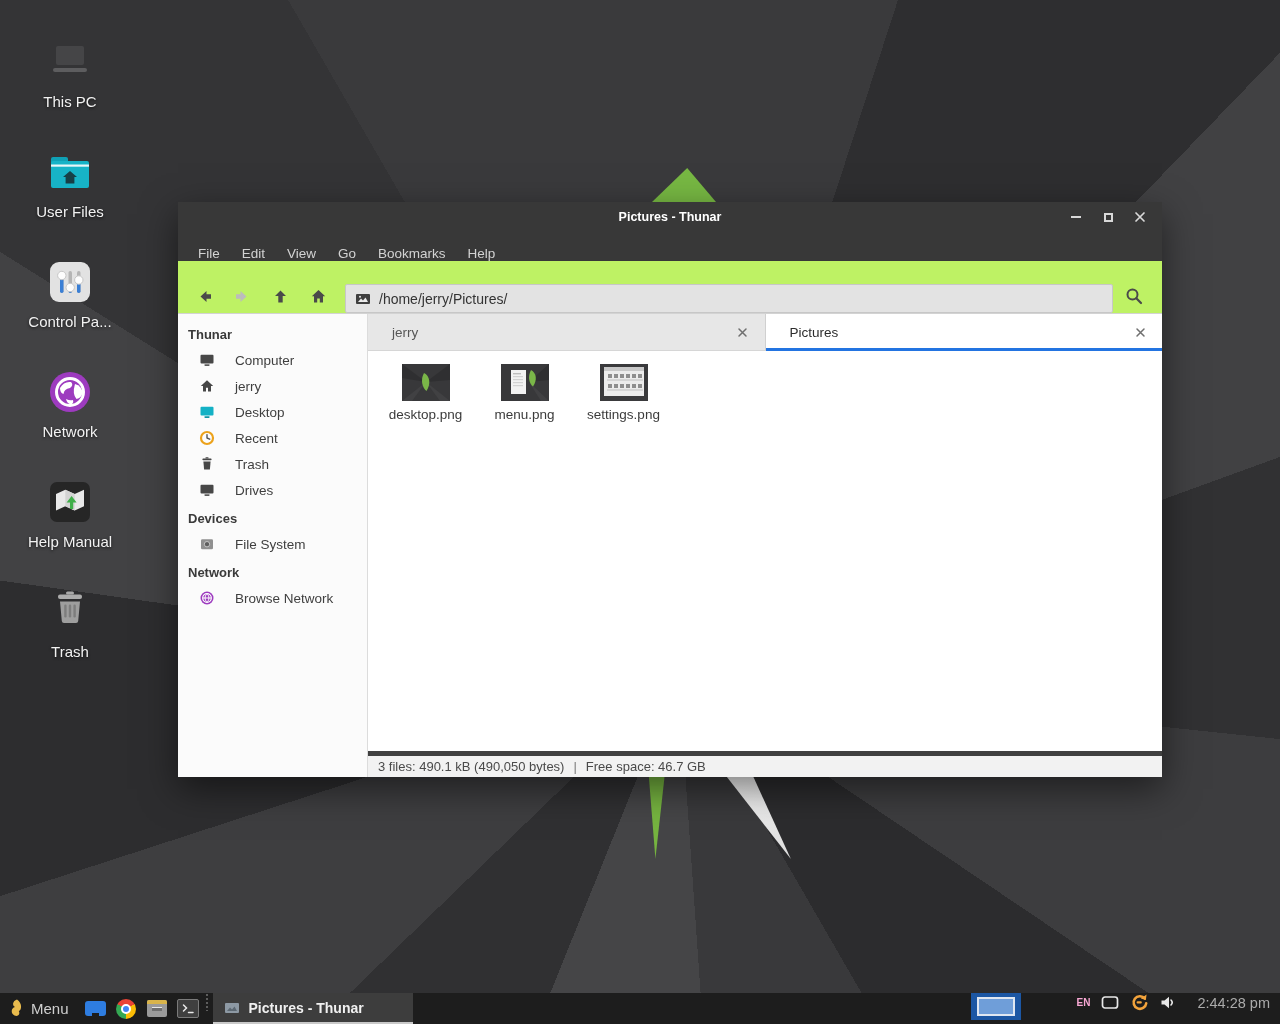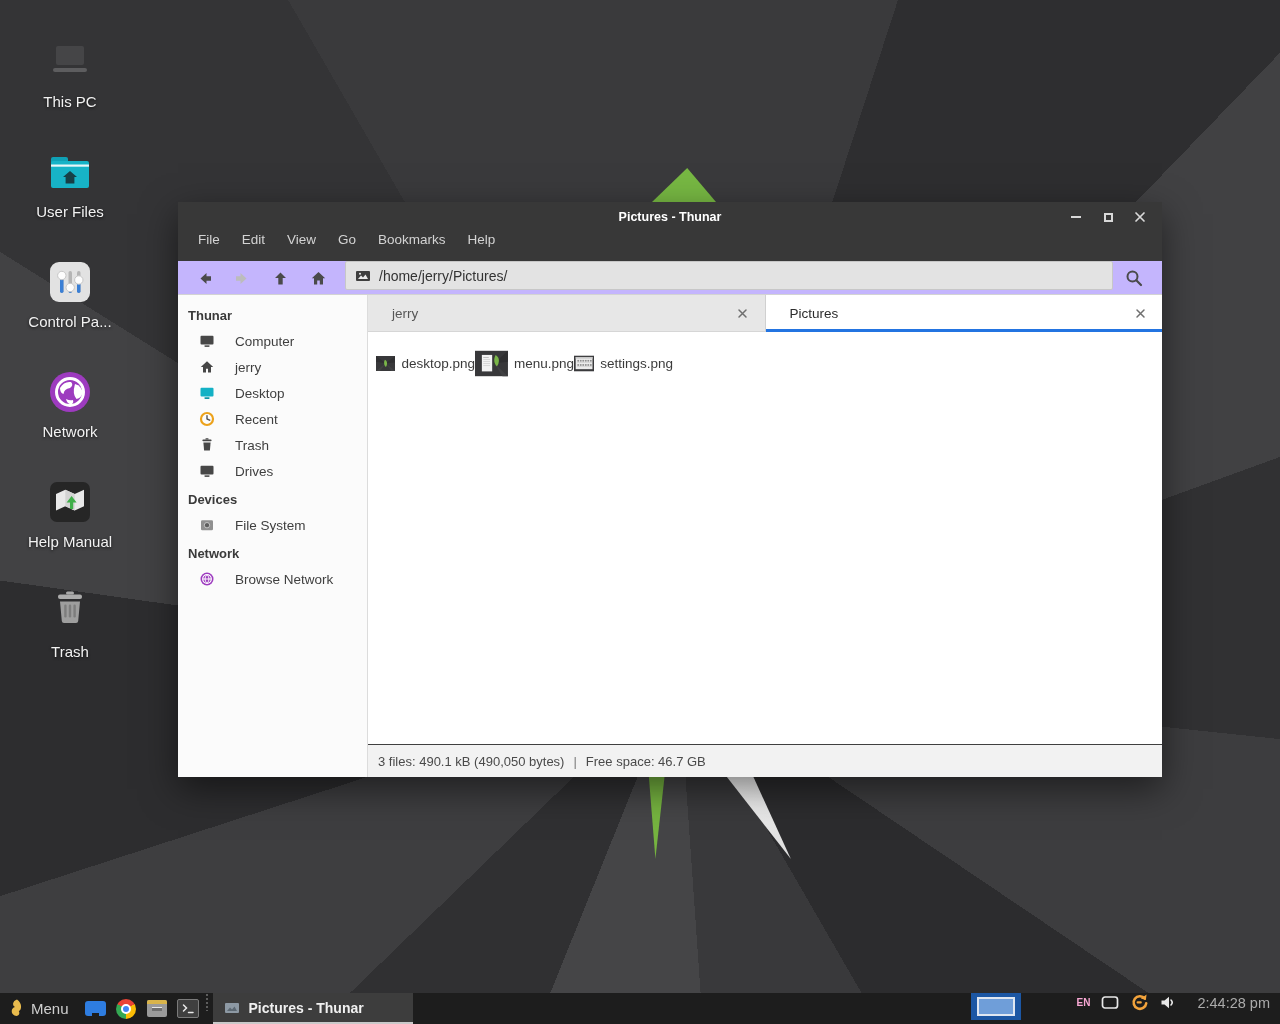--- a/index.html
+++ b/index.html
@@ -34,25 +34,25 @@
   
   .win { position:absolute; left:178px; top:202px; width:984px; height:575px;
          display:flex; flex-direction:column; box-shadow:0 12px 34px rgba(0,0,0,.5); }
   .titlebar { height:30px; background:#383838; display:flex; align-items:center; position:relative; flex:none; }
   .title { position:absolute; left:0; right:0; text-align:center; color:#ffffff; font-weight:bold; font-size:12.5px; }
   .winctrls { margin-left:auto; display:flex; z-index:1; padding-right:6px; }
   .wbtn { width:32px; height:30px; display:flex; align-items:center; justify-content:center; }
   .min-glyph { width:10px; height:2px; background:#d9d9d9; }
   .max-glyph { width:9px; height:9px; border:2px solid #d9d9d9; }
 
-  .menubar { height:29px; background:#383838; display:flex; align-items:flex-start; padding-left:9px; flex:none; }
+  .menubar { height:29px; background:#383838; display:flex; align-items:flex-end; padding-left:9px; flex:none; }
   .menu-item { padding:0 11px; color:#d3d3d3; font-size:13.5px; }
 
-  .toolbar { height:34px; background:#c4b5fd; border-bottom:1px solid #d3d3d3;
-             display:flex; align-items:flex-start; padding:0 7px; flex:none; }
+  .toolbar { height:53px; background:#bef264; border-bottom:1px solid #d3d3d3;
+             display:flex; align-items:flex-end; padding:0 7px; flex:none; }
   .navbtn { width:38px; height:34px; display:flex; align-items:center; justify-content:center; border-radius:3px; }
   .path-entry { flex:1; height:29px; background:#e3e3e3; border:1px solid #c7c7c7; border-radius:2px;
                 display:flex; align-items:center; padding:0 9px; gap:8px; margin-left:8px; }
   .path-input { border:none; background:transparent; font-size:14px; color:#333; flex:1; outline:none;
                 font-family:"Liberation Sans",sans-serif; }
   .searchbtn { width:42px; height:34px; display:flex; align-items:center; justify-content:center; }
 
   .winbody { flex:1; display:flex; min-height:0; }
   .sidebar { width:190px; background:#fbfbfb; border-right:1px solid #dcdcdc; padding-top:5px; overflow:hidden; flex:none; }
   .sb-header { font-weight:bold; font-size:13px; color:#3a3a3a; padding:8px 10px 5px; }
@@ -61,25 +61,25 @@
 
   .pane { flex:1; display:flex; flex-direction:column; background:#fff; min-width:0; }
   .tabs { height:37px; display:flex; flex:none; }
   .tab { flex:1; display:flex; align-items:center; padding:0 13px 0 24px; font-size:13.5px; min-width:0; }
   .tab.inactive { background:#e7e7e7; color:#565656; border-right:1px solid #d0d0d0; border-bottom:1px solid #d6d6d6; }
   .tab.active { background:#ffffff; color:#2c2c2c; box-shadow:inset 0 -3px 0 #2374e1; }
   .tab-label { flex:1; }
   .tab-close { width:18px; height:18px; display:flex; align-items:center; justify-content:center; }
 
   .files { flex:1; padding:13px 8px; display:flex; align-items:flex-start; }
-  .file { width:99px; display:flex; align-items:center; gap:6px;justify-content:center; }
+  .file { width:99px; display:flex; flex-direction:column; align-items:center; gap:6px;justify-content:center; }
   .thumb { width:48px; height:37px; }
   .fname { font-size:13.5px; color:#3b3b3b; }
 
-  .statusbar { height:33px; background:#f2f2f2; border-top:1px solid #404040; display:flex;
+  .statusbar { height:26px; background:#f2f2f2; border-top:5px solid #404040; display:flex;
                align-items:center; padding-left:10px; font-size:13px; color:#4a4a4a; flex:none; }
   .statusbar .sep { margin:0 9px; color:#7a7a7a; }
 
   
   .taskbar { position:absolute; left:0; bottom:0; width:1280px; height:31px; background:#1d1d1d;
              display:flex; align-items:flex-start; }
   .menu-btn { display:flex; align-items:center; gap:8px; padding:0 11px 0 9px; height:100%; }
   .menu-label { color:#cfcfcf; font-size:15px; }
   .launcher { width:31px; height:100%; display:flex; align-items:center; justify-content:center; }
   .show-desktop { width:21px; height:15px; background:#2e7de1; border-radius:3px; position:relative; }

